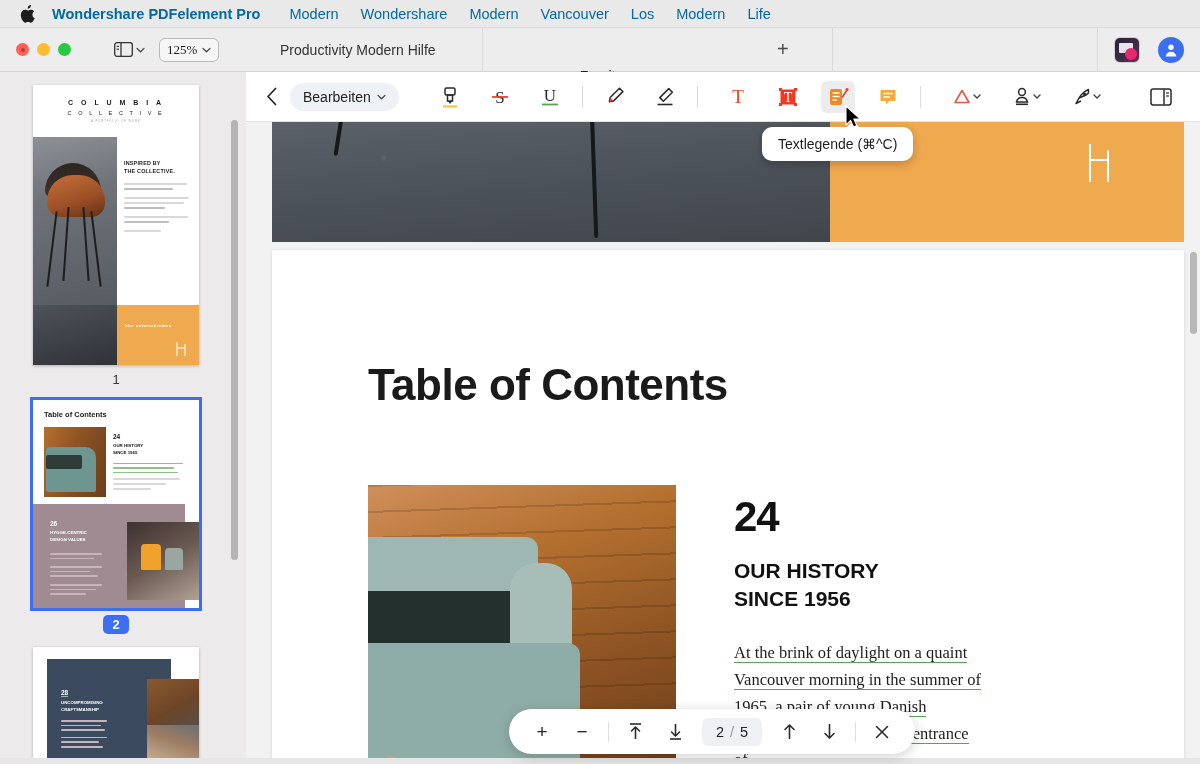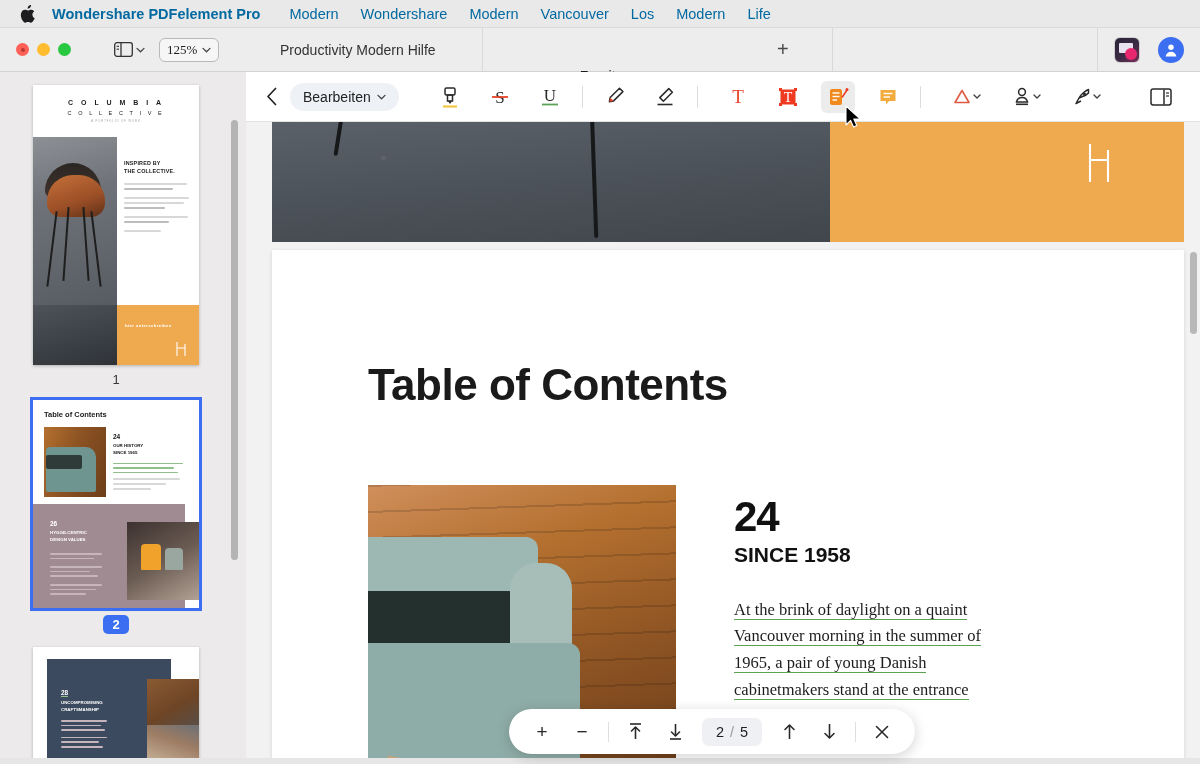--- a/index.html
+++ b/index.html
@@ -629,21 +629,22 @@
       <div class="page-row">
         <div class="sofa-photo">
           <div class="sofa-back"></div>
           <div class="sofa-pillow"></div>
           <div class="sofa-arm"></div>
           <div class="sofa-seat"></div>
           <div class="sofa-leg"></div>
         </div>
         <div class="toc-col">
           <div class="toc-num">24</div>
-          <div class="toc-head" style="margin-top:0;">SINCE 1958</div>
+          <div class="toc-head">OUR HISTORY</div>
+          <div class="toc-head" style="margin-top:0;">SINCE 1956</div>
           <div class="toc-body"><span>At the brink of daylight on a quaint Vancouver morning in the summer of 1965, a pair of young Danish cabinetmakers stand at the entrance of</span></div>
         </div>
       </div>
     </div>
 
     <div class="v-scrollbar"></div>
   </div>
 
   <div class="floatbar">
     <div class="fb-btn">+</div>
@@ -682,18 +683,19 @@
     </div>
     <div class="fb-sep"></div>
     <div class="fb-btn">
       <svg width="16" height="16" viewBox="0 0 16 16">
           <line x1="2.5" y1="2.5" x2="13.5" y2="13.5" stroke="#2a2a2a" stroke-width="1.6" stroke-linecap="round"></line>
           <line x1="13.5" y1="2.5" x2="2.5" y2="13.5" stroke="#2a2a2a" stroke-width="1.6" stroke-linecap="round"></line>
         </svg>
     </div>
   </div>
 
+  <div class="tooltip">Textlegende (⌘^C)</div>
   <svg class="cursor" width="17" height="24" viewBox="0 0 17 24">
     <path d="M1 1l0 19 4.6-4.6 3 6.6 3.2-1.5-3-6.4 6.2-.2z" fill="#000" stroke="#fff" stroke-width="1.1" stroke-linejoin="round"></path>
   </svg>
 
   <div class="bottom-strip"></div>
 </div>
 
 </body></html>

